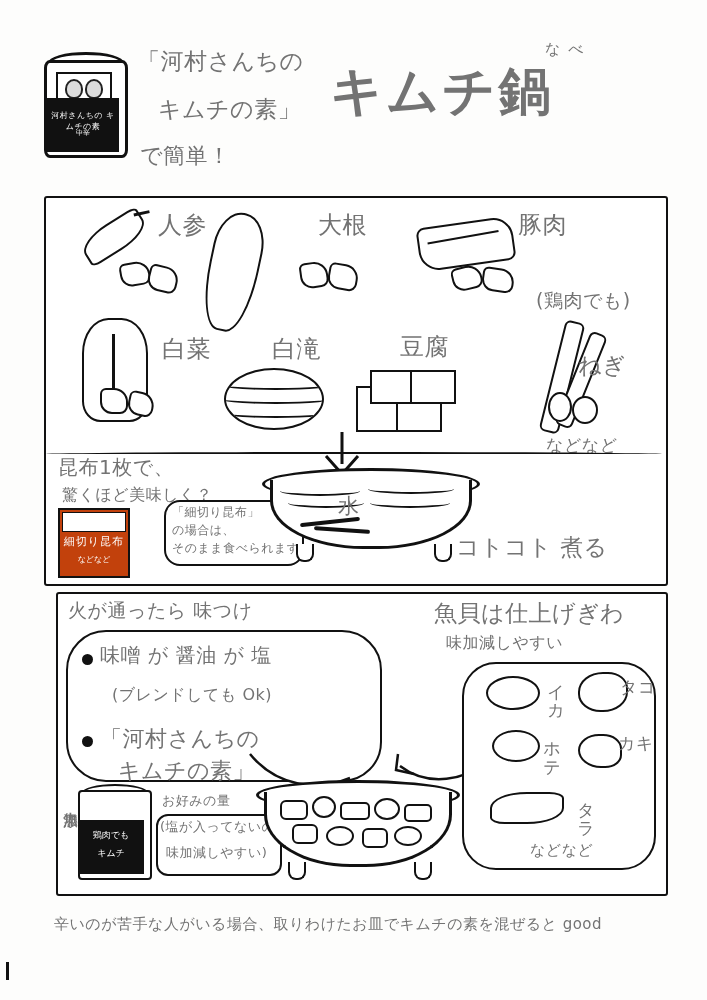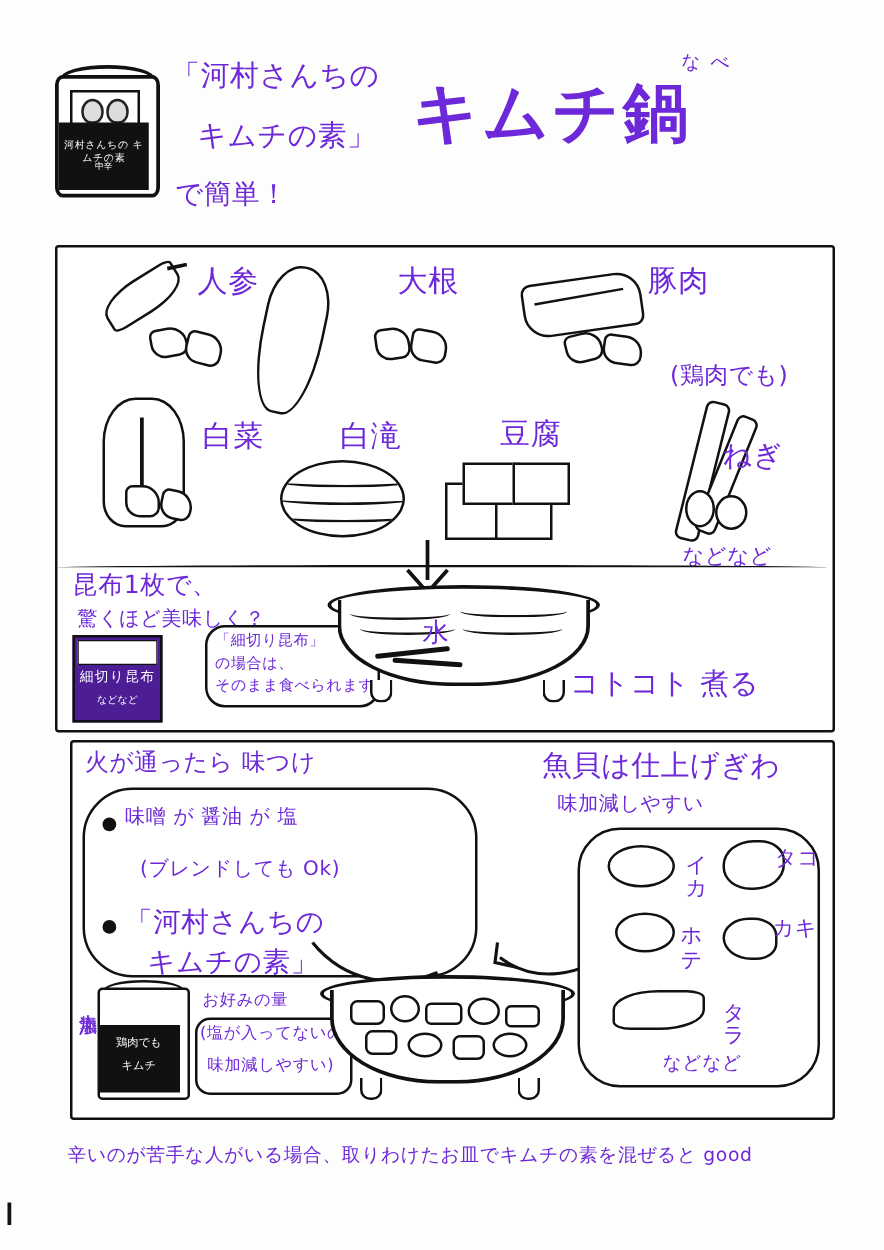--- a/index.html
+++ b/index.html
@@ -17,21 +17,21 @@
   }
   .page {
     position: absolute;
     inset: 0;
     background: #fdfdfc;
   }
   
   .t {
     position: absolute;
     line-height: 1.15;
-    color: #6d28d9;
+    color: #737373;
     white-space: pre;
   }
   .hand {
     font-family: "DejaVu Sans", sans-serif;
     letter-spacing: 0.5px;
   }
   
   #title-big {
     font-size: 52px;
     font-weight: 700;
@@ -274,21 +274,21 @@
   }
 
   .arrow { position: absolute; }
 
   
   .kombu-pack {
     position: absolute;
     left: 58px; top: 508px;
     width: 68px; height: 66px;
     border: 2px solid #111;
-    background: #4c1d95;
+    background: #c2410c;
   }
   .kombu-pack .top {
     position: absolute;
     left: 2px; top: 2px;
     width: 62px; height: 18px;
     background: #fff;
     border: 1px solid #111;
   }
   .kombu-pack .txt {
     position: absolute;
@@ -483,21 +483,21 @@
   <div class="panel" id="panel-season"></div>
 
   <div class="t hand" style="left:68px; top:600px; font-size:19px;">火が通ったら 味つけ</div>
 
   <div class="bubble" style="left:66px; top:630px; width:312px; height:148px;"></div>
   <svg class="arrow" style="left:246px; top:752px;" width="120" height="56" viewBox="0 0 120 56">
     <path d="M4 2 C 30 34, 70 40, 104 26" fill="#fff" stroke="#111" stroke-width="2.5"></path>
   </svg>
 
   <div class="bullet" style="left:82px; top:654px;"></div>
-  <div class="t hand" style="left:100px; top:644px; font-size:16px;">味噌 が 醤油 が 塩</div>
+  <div class="t hand" style="left:100px; top:644px; font-size:20px;">味噌 が 醤油 が 塩</div>
   <div class="t hand" style="left:112px; top:686px; font-size:16px;">(ブレンドしても Ok)</div>
 
   <div class="bullet" style="left:82px; top:736px;"></div>
   <div class="t hand" style="left:100px; top:726px; font-size:22px;">「河村さんちの</div>
   <div class="t hand" style="left:118px; top:758px; font-size:22px;">キムチの素」</div>
 
   <div class="kimchi-can">
     <div class="lid"></div>
     <div class="body"></div>
     <div class="dark"></div>

